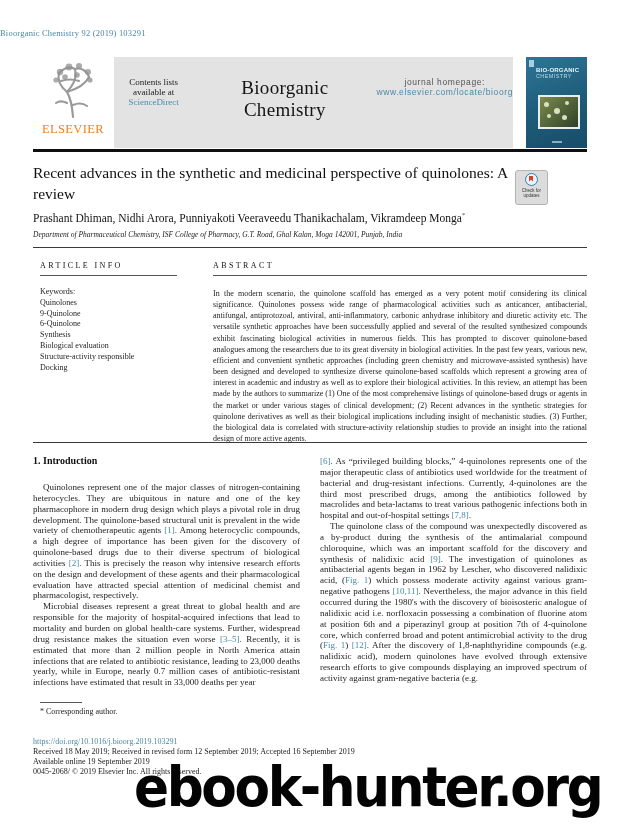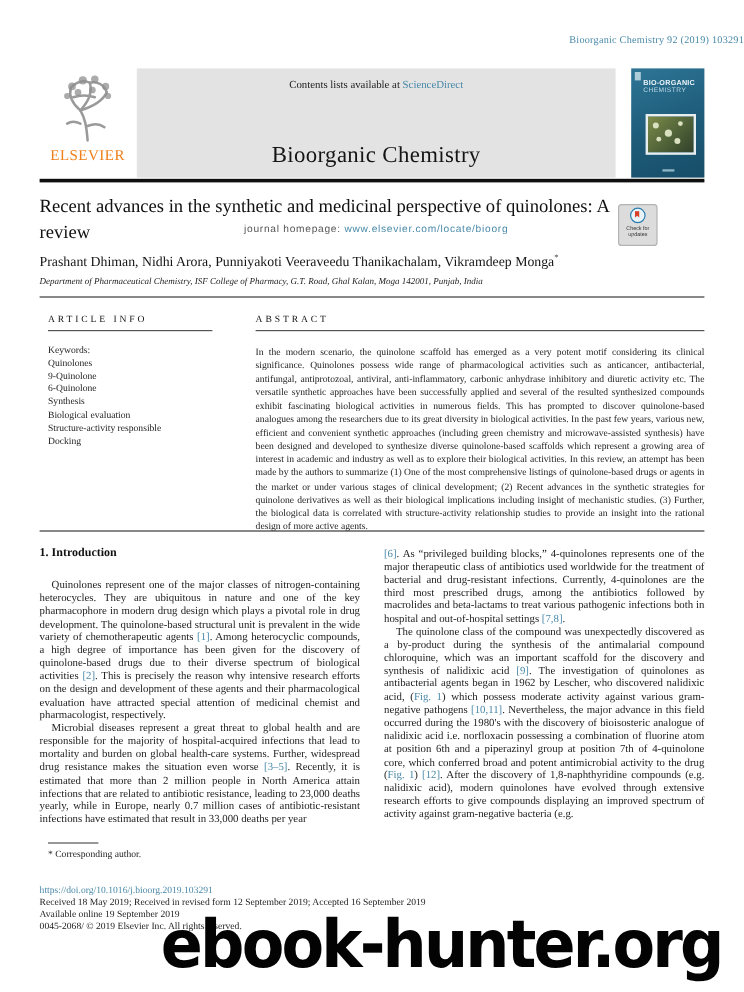--- a/index.html
+++ b/index.html
@@ -4,27 +4,27 @@
 <style>
   html,body{margin:0;padding:0;}
   body{background:#888;}
   #page{
     position:relative; width:620px; height:827px; background:#ffffff;
     font-family:"Liberation Serif", serif; color:#1c1c1c; overflow:hidden;
     margin:0 auto;
   }
   .abs{position:absolute;}
   
-  #citation{top:28px; left:0; width:620px; text-align:right; font-size:8.5px; color:#4a89a8; letter-spacing:.2px;}
+  #citation{top:28px; left:0; width:620px; text-align:left; font-size:8.5px; color:#4a89a8; letter-spacing:.2px;}
   
   #elsevier{left:33px; top:59px; width:80px; height:90px; text-align:center;}
   #elsevier svg{display:block; margin:0 auto;}
   #elsevier .word{font-size:12.5px; color:#ef7f1a; letter-spacing:.4px; margin-top:1px;}
   #banner{left:114px; top:57px; width:399px; height:91px; background:#e3e3e3; text-align:center;
-          display:flex; flex-direction:column; justify-content:space-between; padding:8px 0 10px; box-sizing:border-box;gap:44px;}
+          display:flex; flex-direction:row; justify-content:space-between; padding:20px 0 10px; box-sizing:border-box;gap:44px;}
   #banner .contents{font-size:9px; color:#222;}
   #banner .jtitle{font-size:19px; color:#141414; letter-spacing:.3px;}
   #banner .homepage{font-family:"Liberation Sans", sans-serif; font-size:8.5px; color:#555; letter-spacing:.6px;}
   .teal{color:#4a89a8;}
   
   #cover{left:526px; top:57px; width:61px; height:91px; background:linear-gradient(160deg,#2e7596 0%,#1d5b78 55%,#174d68 100%); overflow:hidden;}
   #cover .corner{position:absolute; left:3px; top:3px; width:5px; height:7px; background:#cfe3ec; opacity:.8;}
   #cover .ct{position:absolute; left:10px; top:10px; text-align:left; color:#eaf5fa; font-family:"Liberation Sans", sans-serif;}
   #cover .ct .l1{font-size:6px; font-weight:bold; letter-spacing:.2px;}
   #cover .ct .l2{font-size:5.5px; color:#bcd9e6; letter-spacing:.4px;}

